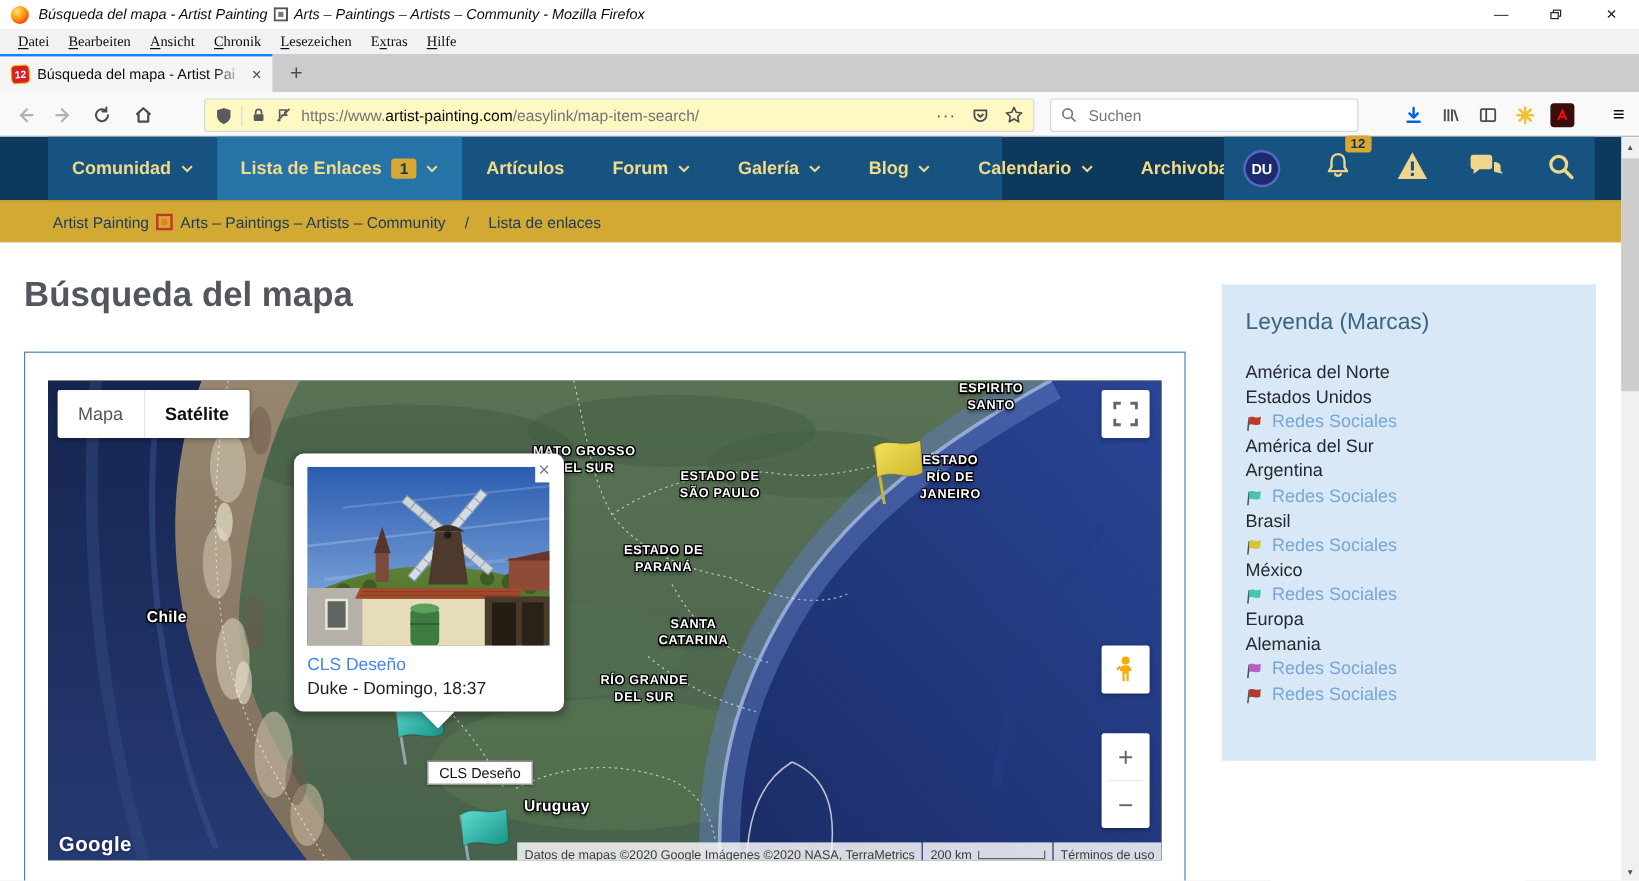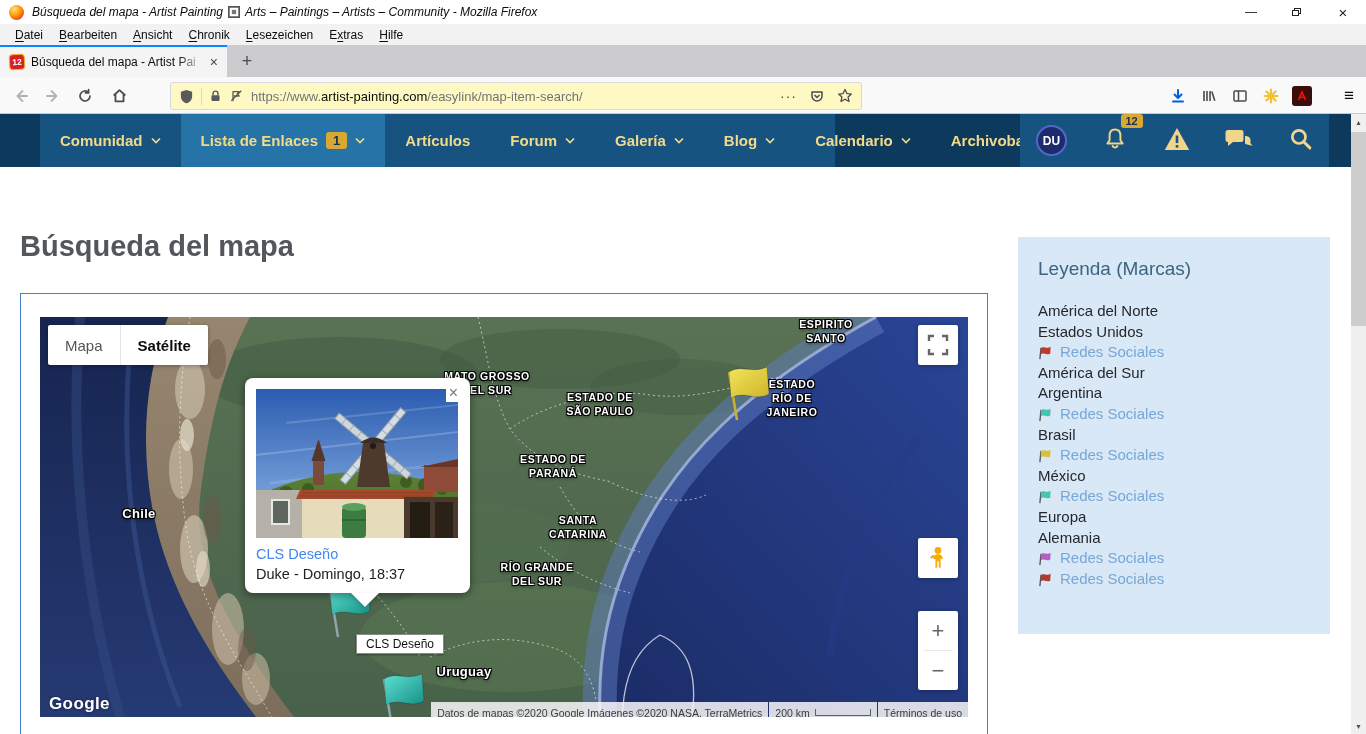--- a/index.html
+++ b/index.html
@@ -14,21 +14,21 @@
   .win-title{font-size:12px;color:#0c0c0d;display:flex;align-items:center;gap:5px;white-space:nowrap;font-style:italic;}
   .win-controls{position:absolute;right:0;top:0;height:24px;display:flex;}
   .win-btn{width:46px;height:24px;display:flex;align-items:center;justify-content:center;font-size:12px;color:#1a1a1a;}
   .restore-glyph{position:relative;width:10px;height:9px;}
   .restore-glyph span{position:absolute;border:1.2px solid #222;background:#fff;}
   .restore-glyph .r1{left:2px;top:0;width:7px;height:6px;}
   .restore-glyph .r2{left:0;top:2px;width:7px;height:6px;}
 
   
   .menubar{position:absolute;left:0;top:24px;width:1366px;height:21px;background:#f2f2f2;display:flex;align-items:center;padding-left:7px;font-size:12px;color:#0c0c0d;}
-  .mitem{padding:0 8px;}
+  .mitem{padding:0 8px;font-family:Liberation Serif, serif;}
   .mitem u{text-underline-offset:2px;}
 
   
   .tabstrip{position:absolute;left:0;top:45px;width:1366px;height:32px;background:#cccbce;}
   .tab{position:absolute;left:0;top:0;width:227px;height:32px;background:#f5f4f5;border-top:2px solid #0a84ff;display:flex;align-items:center;padding:0 9px;}
   .tab-favicon{width:16px;height:16px;border-radius:4px;background:#d81f26;border:1.5px solid #f2b01e;color:#fff;
     font-size:8.5px;font-weight:700;display:flex;align-items:center;justify-content:center;flex:0 0 auto;transform:rotate(-4deg);}
   .tab-title{flex:1;font-size:12px;color:#0c0c0d;white-space:nowrap;overflow:hidden;margin:0 6px;position:relative;}
   .tab-title::after{content:"";position:absolute;right:0;top:0;bottom:0;width:26px;background:linear-gradient(to right,rgba(245,244,245,0),#f5f4f5);}
   .tab-close{color:#4a4a4f;font-size:14px;line-height:1;}
@@ -214,20 +214,27 @@
         <svg width="16" height="16" viewBox="0 0 16 16">
             <path d="M3,4 h10 v4 a5,5 0 0 1 -10,0 Z" stroke="#4a4a4f" stroke-width="1.5" fill="none" stroke-linejoin="round"></path>
             <path d="M5.5,7 L8,9.5 L10.5,7" stroke="#4a4a4f" stroke-width="1.5" fill="none"></path>
           </svg>
         <svg width="16" height="16" viewBox="0 0 16 16">
             <path d="M8,1.5 L9.9,5.6 L14.4,6.1 L11.1,9.1 L12,13.5 L8,11.2 L4,13.5 L4.9,9.1 L1.6,6.1 L6.1,5.6 Z" stroke="#4a4a4f" stroke-width="1.3" fill="none" stroke-linejoin="round"></path>
           </svg>
       </span>
     </div>
 
+    <div class="searchbar">
+      <svg width="14" height="14" viewBox="0 0 16 16">
+          <circle cx="6.5" cy="6.5" r="4.5" stroke="#757575" stroke-width="1.6" fill="none"></circle>
+          <path d="M10,10 L14,14" stroke="#757575" stroke-width="1.6"></path>
+        </svg>
+      <input placeholder="Suchen" style="">
+    </div>
 
     <div class="toolicons">
       <span class="tbi">
           <svg width="16" height="16" viewBox="0 0 16 16">
             <path d="M8,2 V9.5 M4.5,6.5 L8,10 L11.5,6.5 M3,13.5 H13" stroke="#0060df" stroke-width="2" fill="none" stroke-linecap="round" stroke-linejoin="round"></path>
           </svg>
         </span>
       <span class="tbi">
           <svg width="16" height="16" viewBox="0 0 16 16">
             <path d="M3,3 V13 M6,3 V13 M9,3 V13 M10.8,3.4 L13.8,12.8" stroke="#4a4a4f" stroke-width="1.6" fill="none"></path>
@@ -334,20 +341,30 @@
       </span>
       <span>
         <svg width="25" height="25" viewBox="0 0 24 24">
             <circle cx="10.5" cy="10.5" r="6.3" stroke="#f0d58a" stroke-width="2.6" fill="none"></circle>
             <path d="M15.3,15.3 L21,21" stroke="#f0d58a" stroke-width="2.8" stroke-linecap="round"></path>
           </svg>
       </span>
     </div>
   </div>
 
+  <div class="breadcrumbbar">
+    <span>Artist Painting</span>
+    <svg width="14" height="14" viewBox="0 0 14 14">
+        <rect x="1" y="1" width="12" height="12" fill="none" stroke="#c0392b" stroke-width="2.2"></rect>
+        <rect x="4.5" y="4.5" width="5" height="5" fill="#e67e22"></rect>
+      </svg>
+    <span>Arts – Paintings – Artists – Community</span>
+    <span class="bc-sep">/</span>
+    <span>Lista de enlaces</span>
+  </div>
 
   <h1 class="page-title">Búsqueda del mapa</h1>
 
   <div class="map-panel">
     <div class="map">
 
       <svg class="terrain" width="928" height="400" viewBox="0 0 928 400">
         <defs>
           <linearGradient id="landG" x1="0" y1="0" x2="0" y2="1">
               <stop offset="0" stop-color="#5a7254"></stop>

